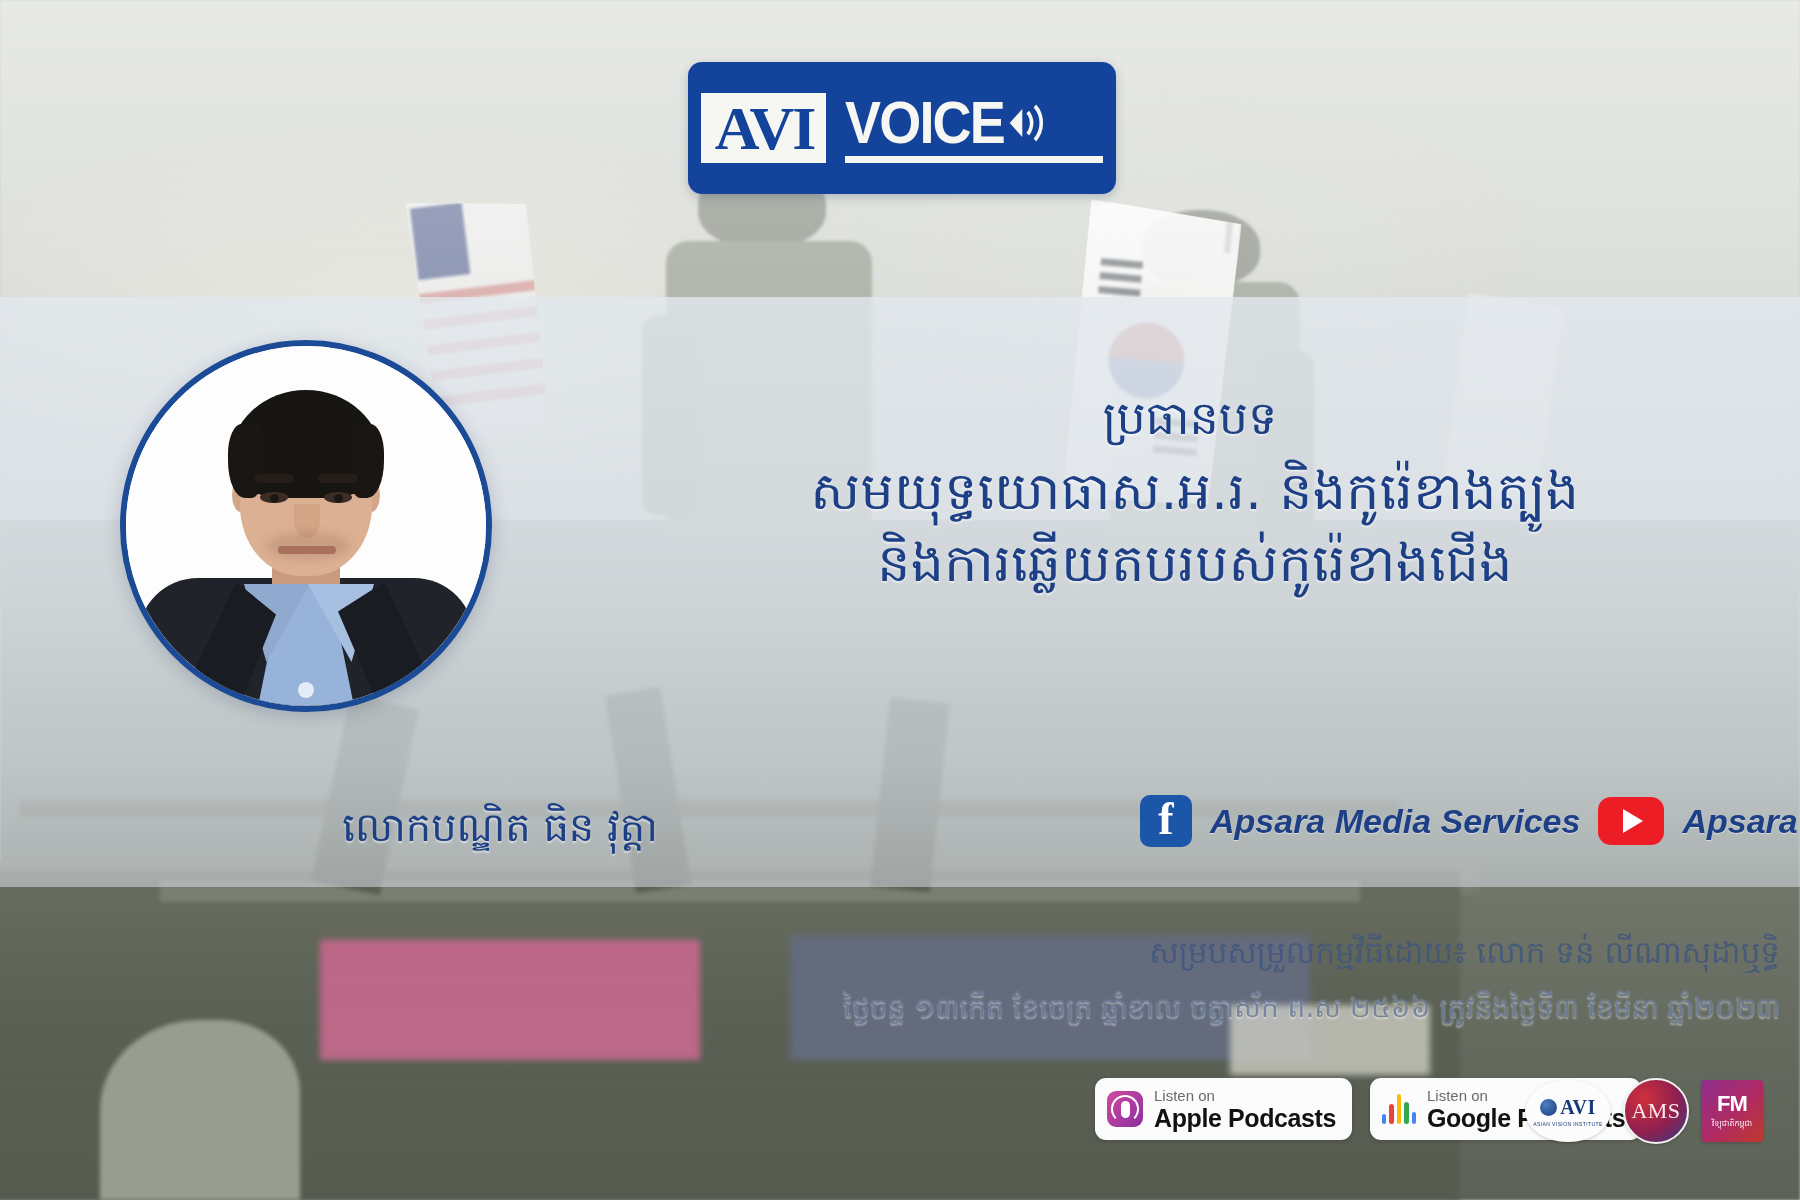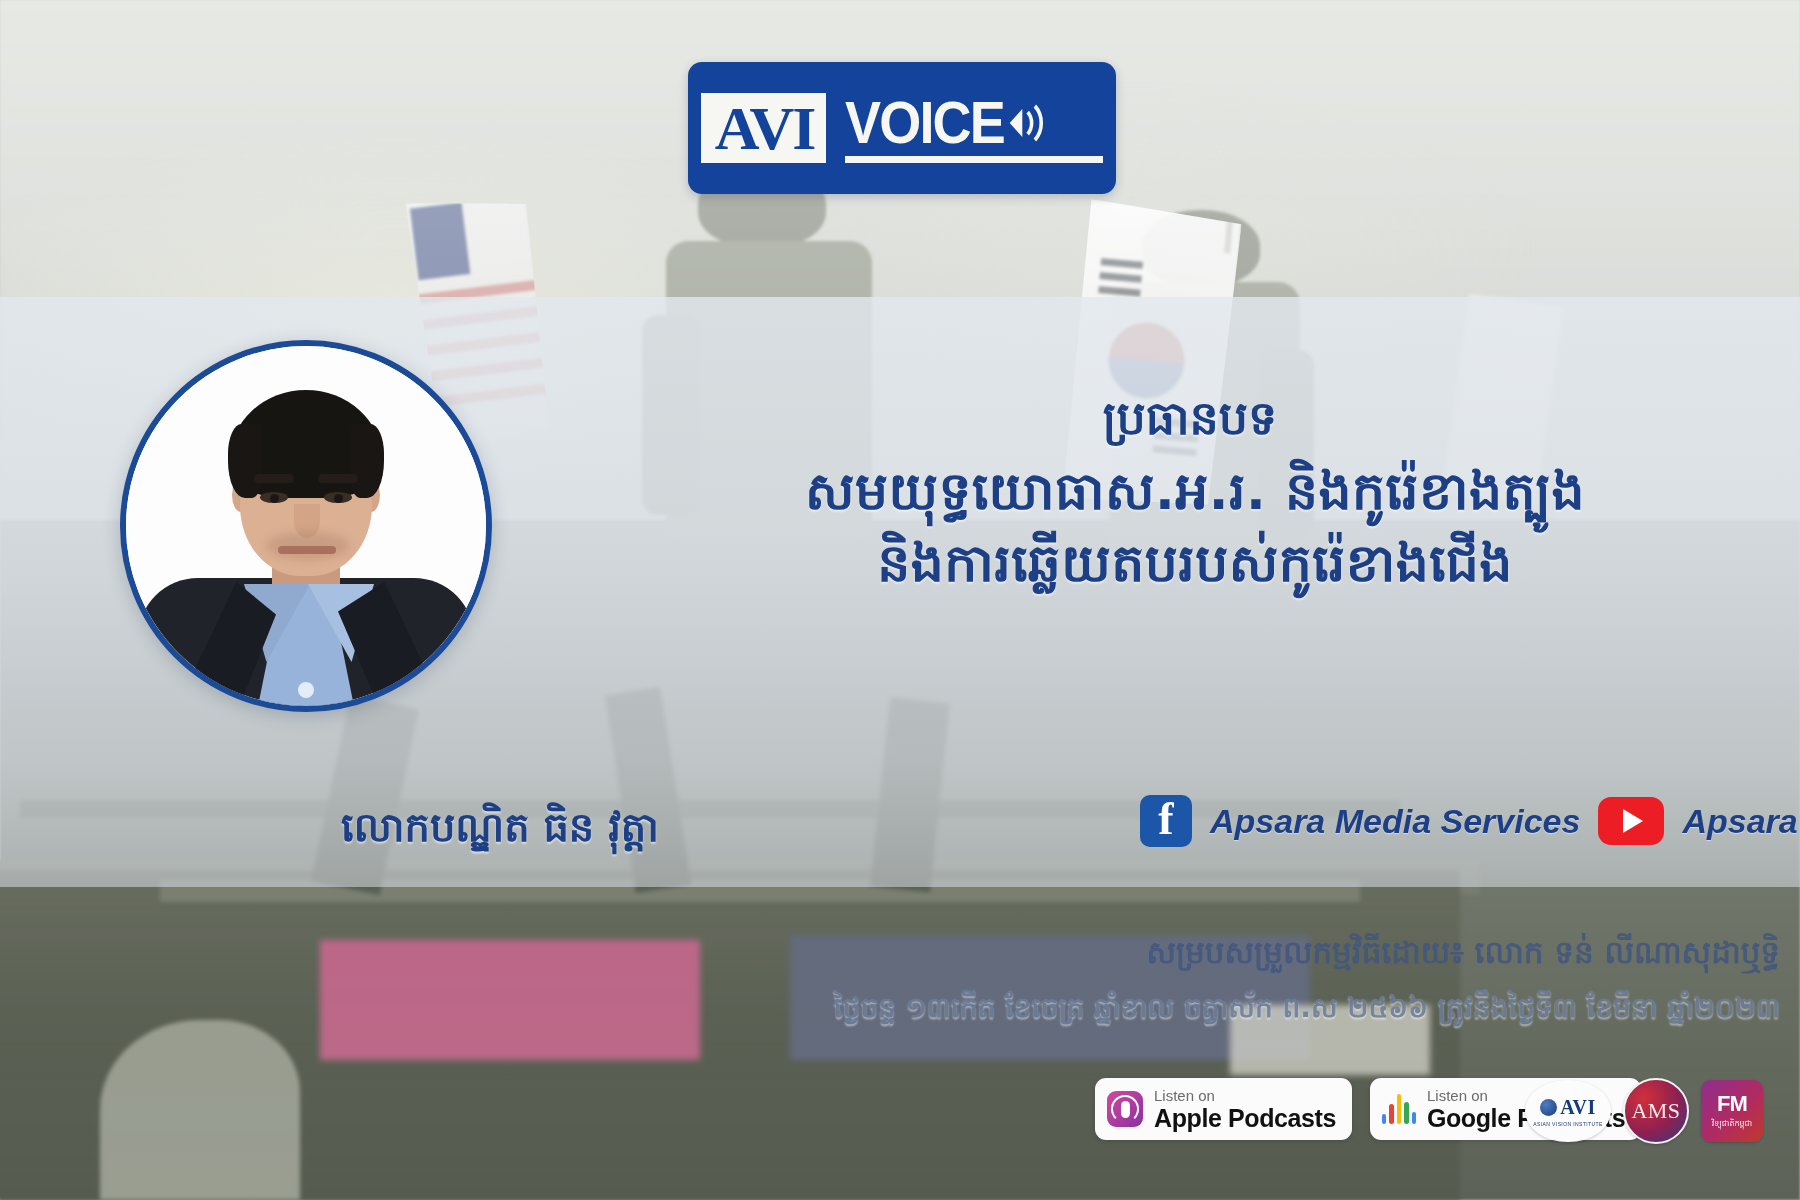--- a/index.html
+++ b/index.html
@@ -215,21 +215,21 @@
     background:rgba(130,95,72,.22);border-radius:50%;filter:blur(4px);
   }
   .ph-btn{
     position:absolute;left:172px;top:336px;width:16px;height:16px;
     background:#e4ecf7;border-radius:50%;
   }
 
   
   .kh{
     font-family:"DejaVu Sans","Liberation Sans", sans-serif;
-    color:#1d3f86;font-weight:bold;
+    color:#1d3f86;font-weight:normal;
     text-shadow:0 2px 2px rgba(255,255,255,.55);
   }
   .eyebrow{
     position:absolute;left:760px;top:390px;width:860px;
     text-align:center;font-size:46px;line-height:56px;
   }
   .headline{
     position:absolute;left:620px;top:455px;width:1150px;
     text-align:center;font-size:52px;line-height:72px;letter-spacing:.5px;
   }
@@ -330,21 +330,21 @@
     width:62px;height:62px;border-radius:50%;
     background:radial-gradient(circle at 30% 30%,#d0303b,#8e2050 55%,#2f3d86);
     display:flex;align-items:center;justify-content:center;
     box-shadow:0 1px 3px rgba(0,0,0,.2);border:2px solid #f3f3f3;
   }
   .ams-txt{
     font-family:"Liberation Serif", serif;color:#fdeaea;
     font-size:22px;letter-spacing:.5px;
   }
   .fm-sq{
-    width:62px;height:62px;border-radius:10px;
+    width:62px;height:62px;border-radius:4px;
     background:linear-gradient(135deg,#8e2f8e,#b02a63 55%,#c0392b);
     display:flex;flex-direction:column;align-items:center;justify-content:center;
     box-shadow:0 1px 3px rgba(0,0,0,.2);
   }
   .fm-txt{
     font-family:"Liberation Sans", sans-serif;font-weight:bold;
     color:#fff;font-size:22px;line-height:22px;letter-spacing:-1px;
   }
   .fm-sub{
     font-family:"DejaVu Sans", sans-serif;color:#fff;font-size:8px;

